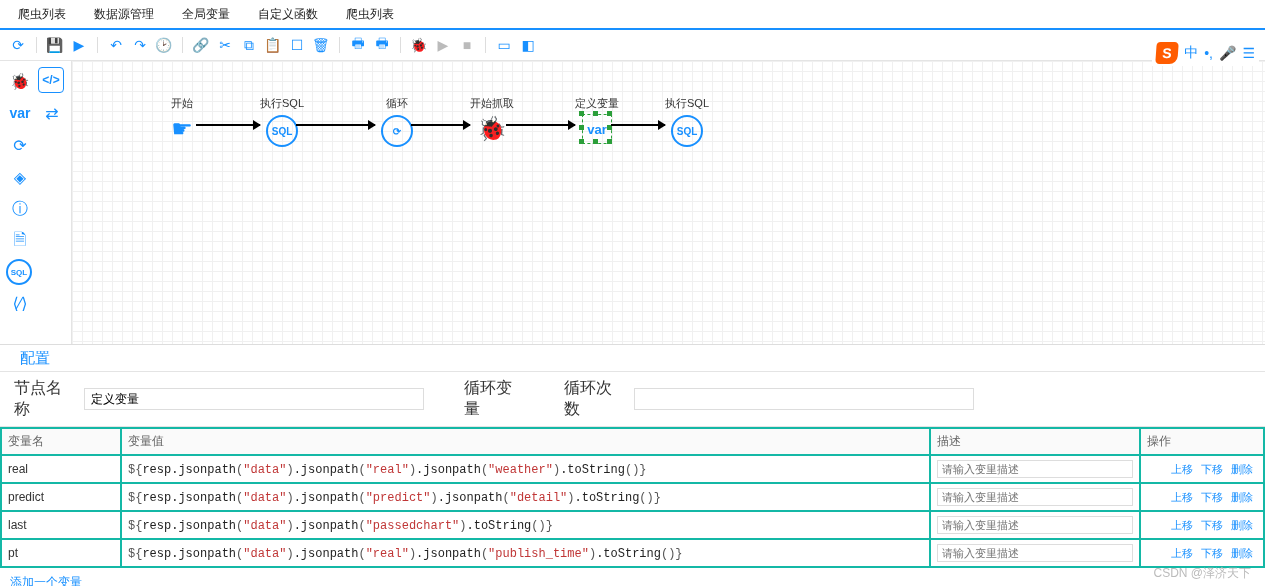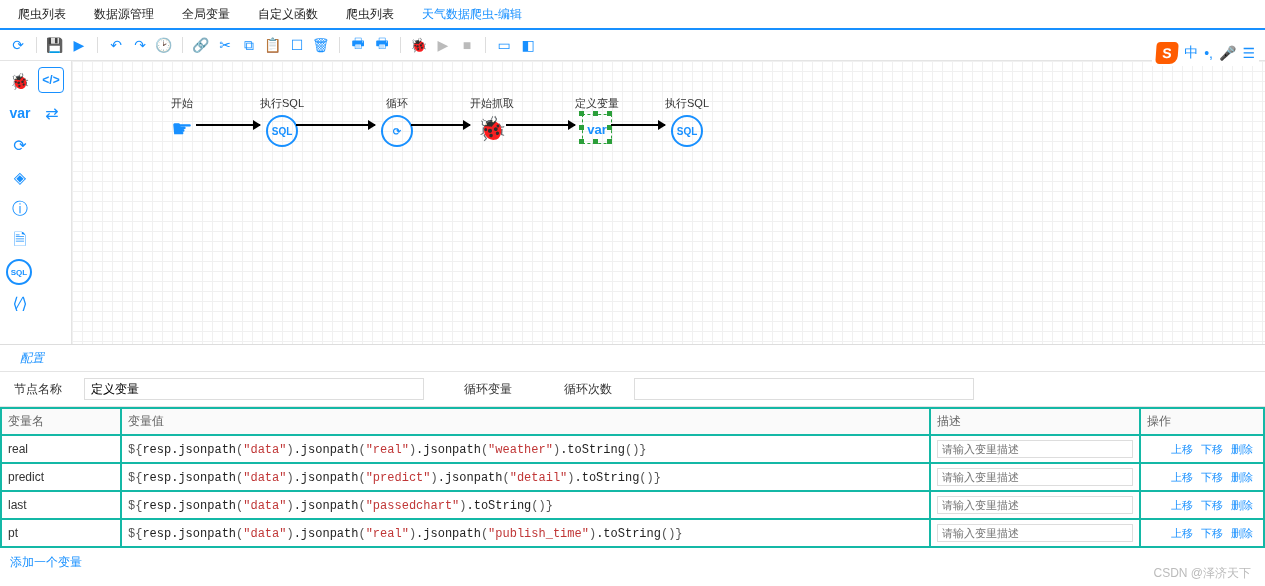--- a/index.html
+++ b/index.html
@@ -176,35 +176,34 @@
   
   .panel-tabs {
     height:26px;
     display:flex;
     align-items:center;
     padding-left:14px;
     border-bottom:1px solid #e4e4e4;
   }
   .panel-tab {
     color:#1890ff;
-    font-size:12px;
+    font-size:15px;
     padding:2px 6px;
     cursor:pointer;
-    font-style:italic;
   }
 
   .form-row {
     display:flex;
     align-items:center;
     padding:6px 14px;
     gap:10px;
     border-bottom:1px solid #e4e4e4;
   }
   .form-label {
-    font-size:12px;
+    font-size:16px;
     color:#333;
     width:60px;
   }
   .form-input {
     border:1px solid #ddd;
     height:22px;
     padding:0 6px;
     font-size:12px;
     box-sizing:border-box;
   }
@@ -302,21 +301,20 @@
 
 
 
 
 <div class="tabs">
   <div class="tab">爬虫列表</div>
   <div class="tab">数据源管理</div>
   <div class="tab">全局变量</div>
   <div class="tab">自定义函数</div>
   <div class="tab">爬虫列表</div>
-  <div class="tab active">天气数据爬虫-编辑</div>
 </div>
 
 
 <div class="toolbar">
   <div class="tb-btn">⟳</div>
   <div class="tb-sep"></div>
   <div class="tb-btn">💾</div>
   <div class="tb-btn">▶</div>
   <div class="tb-sep"></div>
   <div class="tb-btn">↶</div>

